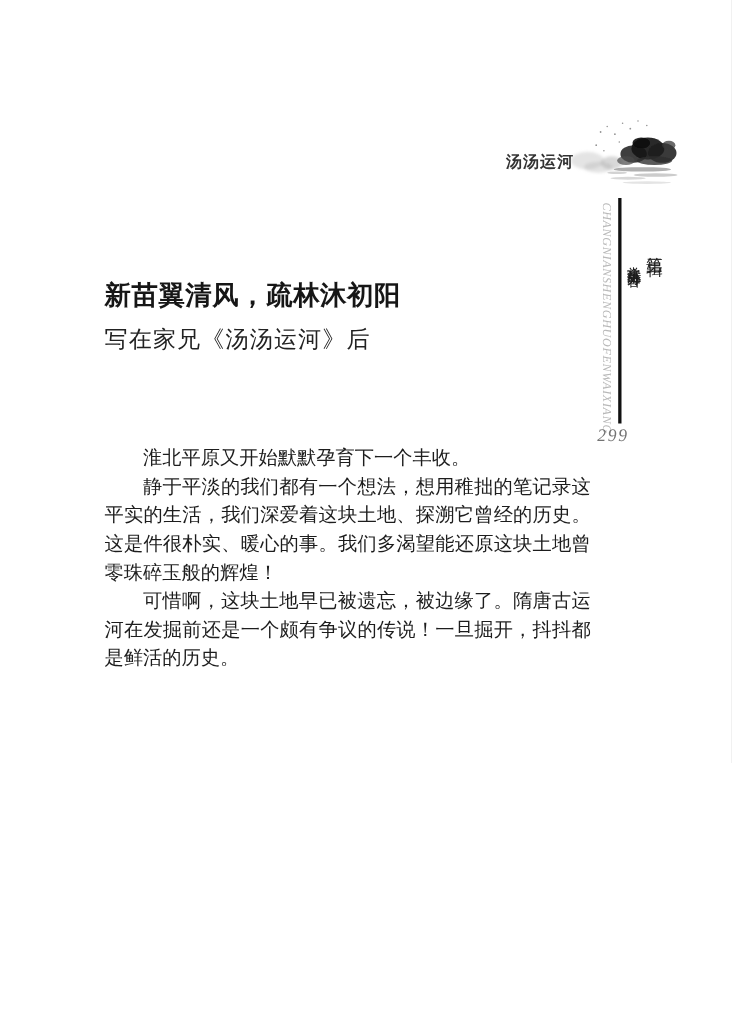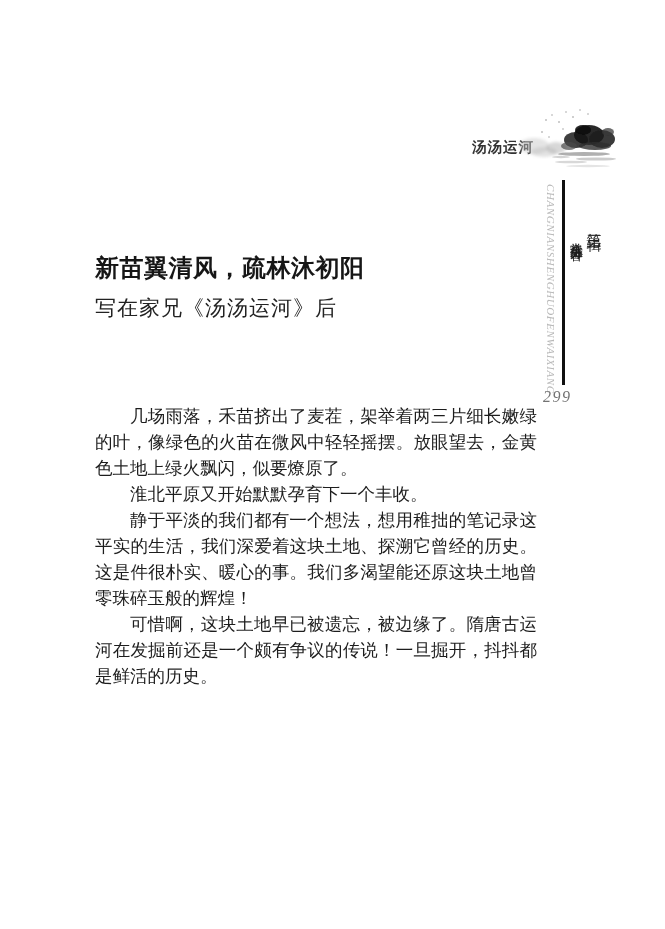--- a/index.html
+++ b/index.html
@@ -10,21 +10,21 @@
     margin: 0 auto;
     background: #ffffff;
     overflow: hidden;
     font-family: "Liberation Serif", serif;
     color: #1f1f1f;
   }
 
   
   .running-title {
     position: absolute;
-    left: 472px; top: 138px;
+    left: 460px; top: 138px;
     font-size: 14.5px;
     font-weight: bold;
     letter-spacing: 1px;
     color: #323232;
     white-space: nowrap;
     font-family: Liberation Serif, serif;
   }
   .ink-art {
     position: absolute;
     left: 516px; top: 104px;
@@ -178,19 +178,18 @@
   </div>
 
   <div class="folio">299</div>
 
   <div class="title-block">
     <h1 class="article-title">新苗翼清风，疏林沐初阳</h1>
     <div class="article-subtitle">写在家兄《汤汤运河》后</div>
   </div>
 
   <div class="body-text">
-    <p>几场雨落，禾苗挤出了麦茬，架举着两三片细长嫩绿的叶，像绿色的火苗在微风中轻轻摇摆。放眼望去，金黄色土地上绿火飘闪，似要燎原了。</p>
     <p>淮北平原又开始默默孕育下一个丰收。</p>
     <p>静于平淡的我们都有一个想法，想用稚拙的笔记录这平实的生活，我们深爱着这块土地、探溯它曾经的历史。这是件很朴实、暖心的事。我们多渴望能还原这块土地曾零珠碎玉般的辉煌！</p>
     <p>可惜啊，这块土地早已被遗忘，被边缘了。隋唐古运河在发掘前还是一个颇有争议的传说！一旦掘开，抖抖都是鲜活的历史。</p>
   </div>
 
 </div>
 
 </body></html>

